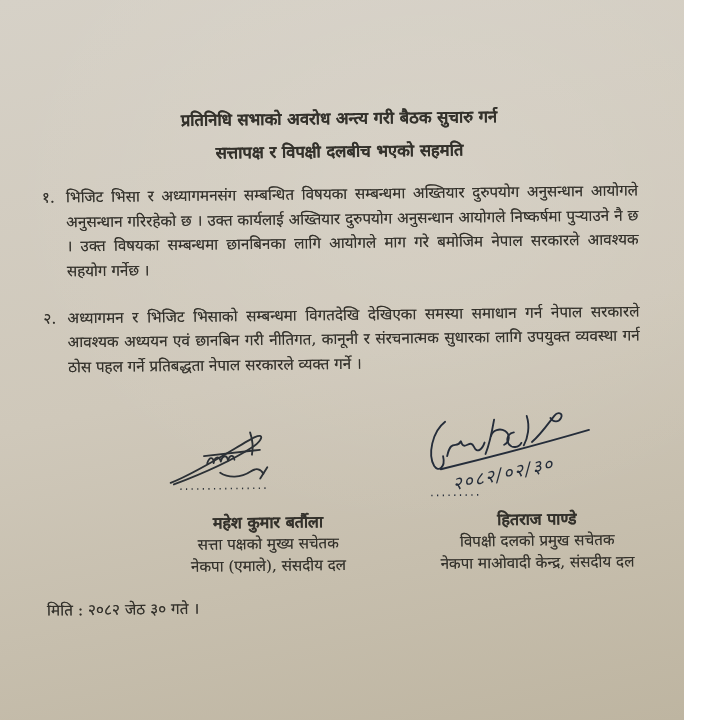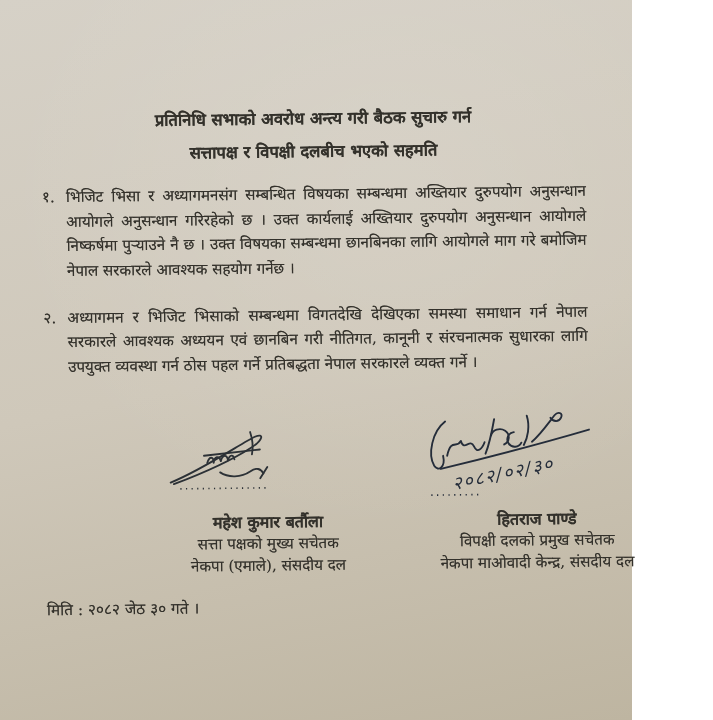--- a/index.html
+++ b/index.html
@@ -3,21 +3,21 @@
 <meta charset="utf-8">
 <style>
   html, body {
     margin: 0; padding: 0;
     width: 713px; height: 720px;
     overflow: hidden;
     font-family: "DejaVu Serif", serif;
   }
   .paper {
     position: relative;
-    width: 632px; height: 720px;
+    width: 684px; height: 720px;
     background:
       radial-gradient(90% 70% at 62% 26%, rgba(255,255,255,0.10), transparent 70%),
       radial-gradient(150% 125% at 50% 45%, transparent 55%, rgba(104,94,72,0.18) 100%),
       linear-gradient(168deg,
         var(--paper-top, #d6d1c7) 0%,
         var(--paper-mid, #cfc8ba) 50%,
         var(--paper-bottom, #beb5a1) 100%);
   }
   .content {
     position: absolute; inset: 0;

